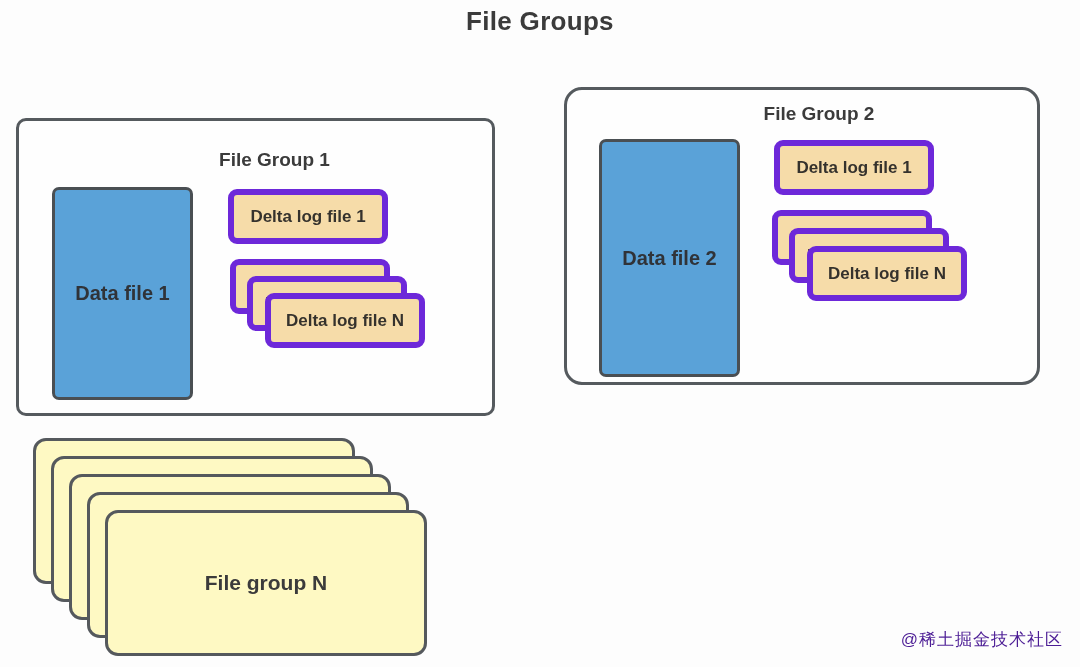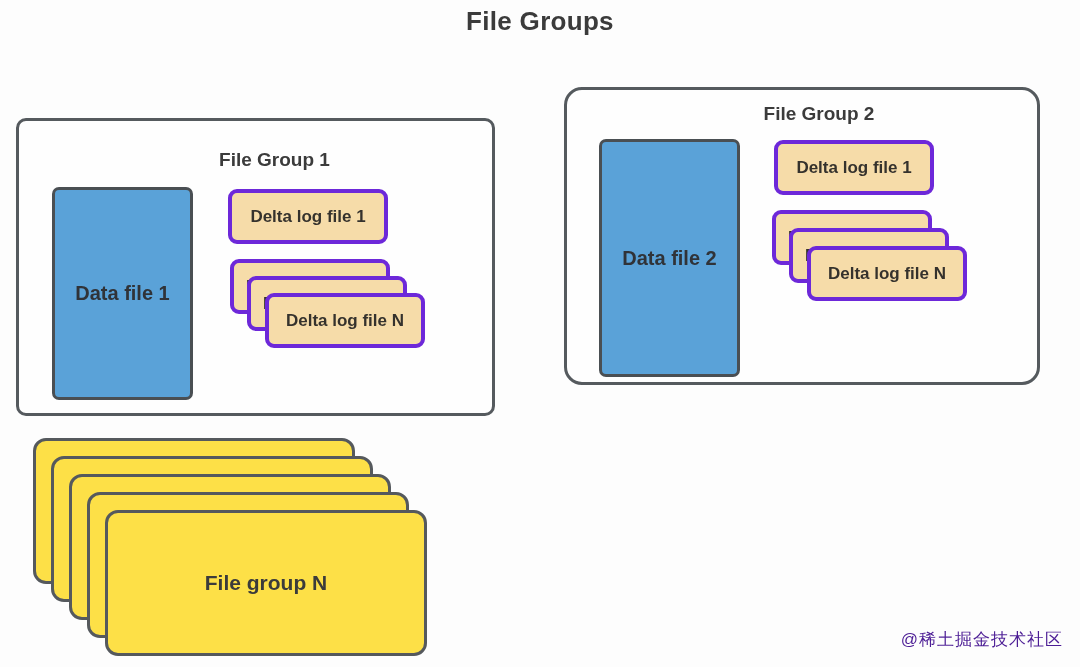--- a/index.html
+++ b/index.html
@@ -35,41 +35,41 @@
     position:absolute; background:#5aa2d8;
     border:3px solid #4a4f53; border-radius:7px;
     display:flex; align-items:center; justify-content:center;
     font-size:20px; font-weight:bold; color:#303338;
   }
   .g1 .data-file { left:33px; top:66px; width:141px; height:213px;text-align:right; }
   .g2 .data-file { left:32px; top:49px; width:141px; height:238px; }
 
   .delta {
     position:absolute; width:160px; height:55px;
-    background:#f6dca9; border:4px solid #6d28d9; border-radius:9px;
+    background:#f6dca9; border:6px solid #6d28d9; border-radius:9px;
     display:flex; align-items:center; justify-content:center;
     font-size:17px; font-weight:bold; color:#35322d;
   }
   .g1 .delta-first { left:209px; top:68px; }
   .g1 .delta-s1    { left:211px; top:138px; }
   .g1 .delta-s2    { left:228px; top:155px; }
   .g1 .delta-s3    { left:246px; top:172px; }
   .g2 .delta-first { left:207px; top:50px; }
   .g2 .delta-s1    { left:205px; top:120px; }
   .g2 .delta-s2    { left:222px; top:138px; }
   .g2 .delta-s3    { left:240px; top:156px; }
 
   .partial-letter {
     position:absolute; left:12px; top:50%; transform:translateY(-50%);
     font-size:17px; font-weight:bold; color:#35322d;
   }
 
   .fg-card {
     position:absolute; width:322px; height:146px;
-    background:#fde047; border:3px solid #55595d; border-radius:13px;
+    background:#fef9c3; border:3px solid #55595d; border-radius:13px;
     display:flex; align-items:center; justify-content:center;
     font-size:21px; font-weight:bold; color:#3b3b3b;
   }
   .fg-c1 { left:33px;  top:438px; }
   .fg-c2 { left:51px;  top:456px; }
   .fg-c3 { left:69px;  top:474px; }
   .fg-c4 { left:87px;  top:492px; }
   .fg-c5 { left:105px; top:510px; }
 
   .watermark {

